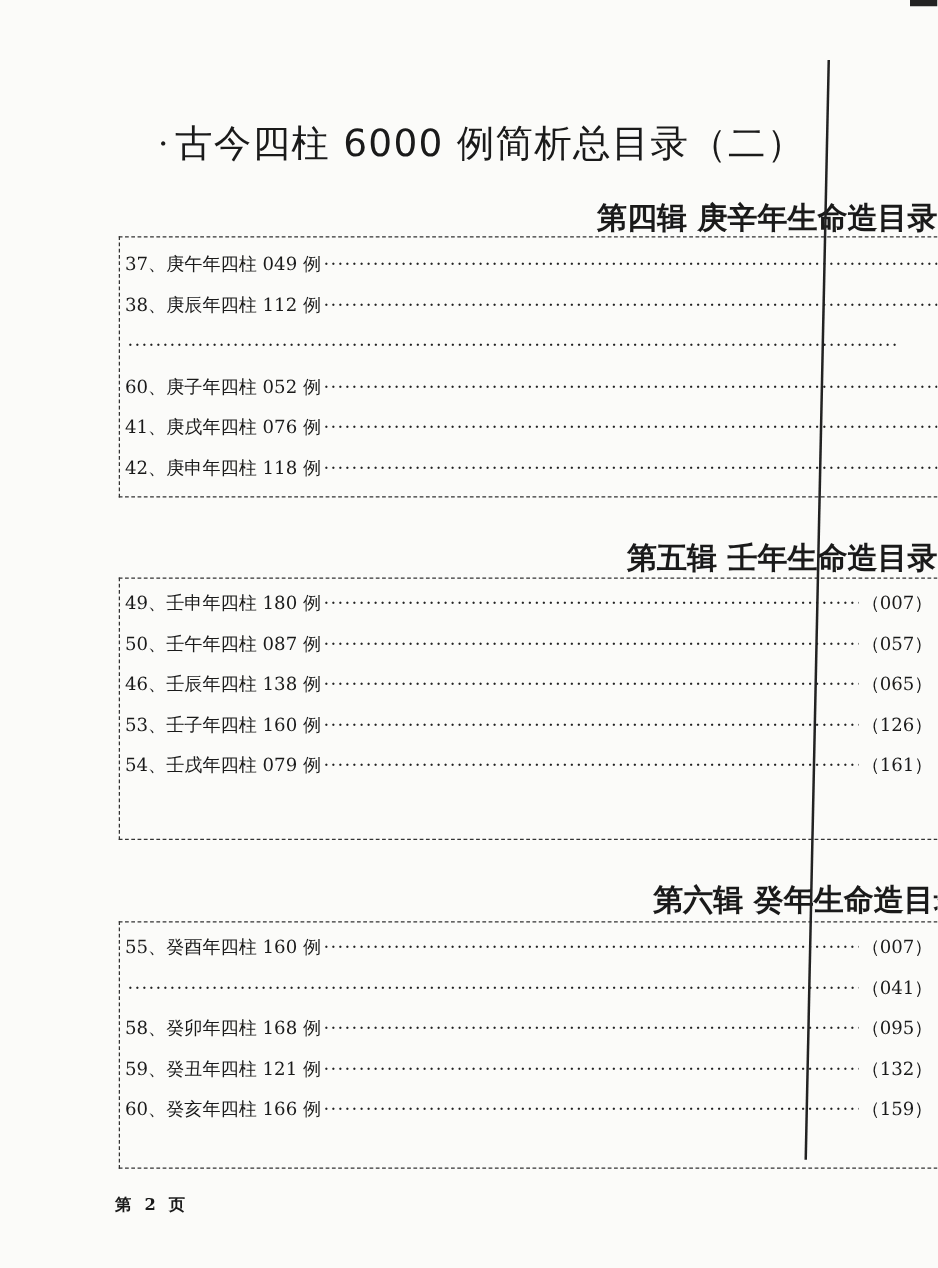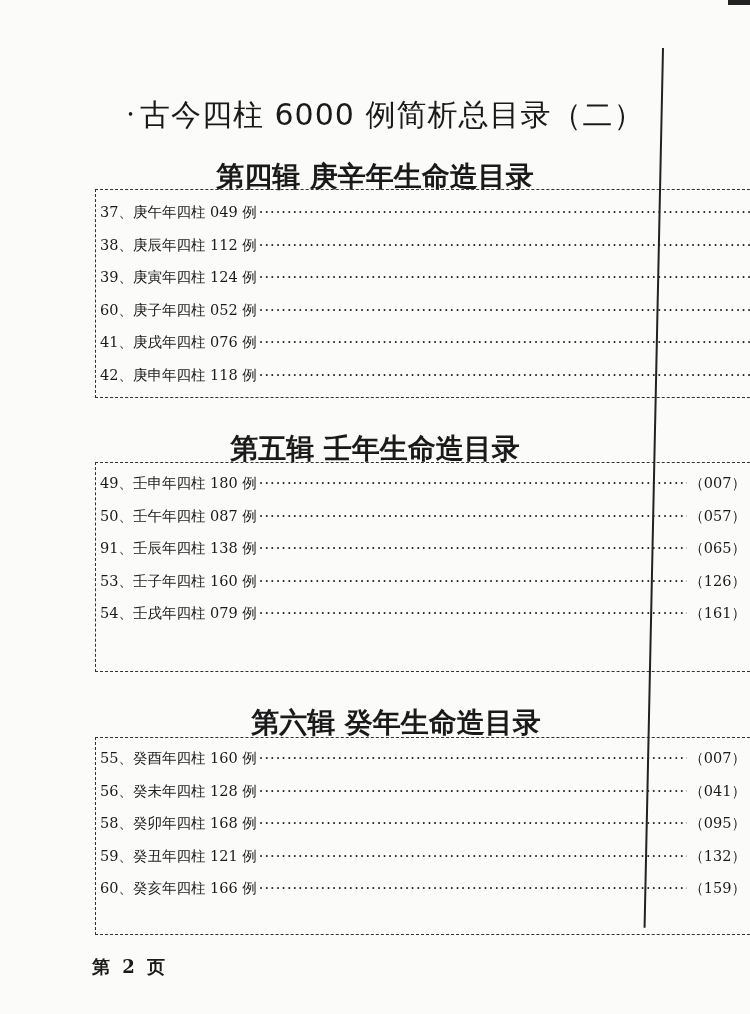--- a/index.html
+++ b/index.html
@@ -9,22 +9,22 @@
     font-family: "DejaVu Serif", "Liberation Serif", serif;
     color: #1a1a1a;
   }
   .main-title {
     position: absolute; left: 140px; top: 95px; width: 460px;
     font-family: "DejaVu Sans", "Liberation Sans", sans-serif;
     font-size: 30px; letter-spacing: 1px; white-space: nowrap;
   }
   .dot-mark { position: absolute; left: 127px; top: 108px; font-size: 12px; }
   .section-title {
-    position: absolute; left: 0; width: 750px; text-align: center;
-    font-size: 28px; font-weight: bold; white-space: nowrap;
+    position: absolute; left: 0; width: 750px; text-align: right;
+    font-size: 24px; font-weight: bold; white-space: nowrap;
   }
   .box {
     position: absolute; left: 95px; width: 660px;
     border: 1.5px dashed #333; box-sizing: border-box;
   }
   .box.two-col { display: flex; }
   .col { flex: 1; padding: 6px 0 0 4px; }
   .row {
     display: flex; align-items: baseline; height: 32.5px; line-height: 32.5px;
     font-size: 14.5px; white-space: nowrap; padding-right: 4px;
@@ -33,21 +33,21 @@
   .row .leader {
     flex: 1 1 auto; overflow: hidden; margin: 0 2px; letter-spacing: 1px;
     color: #222;
   }
   .row .leader::before {
     content: "··············································································································";
   }
   .row .page { flex: 0 0 auto; }
   .single .col { padding: 4px 4px 0 4px; }
   .page-footer {
-    position: absolute; left: 92px; top: 955px; font-size: 18px;
+    position: absolute; left: 92px; top: 955px; font-size: 13px;
     font-weight: bold; letter-spacing: 3px; text-align: center;
   }
   .binding-line {
     position: absolute; left: 662px; top: 48px; width: 2px; height: 880px;
     background: #222; transform: rotate(1.2deg); transform-origin: top left;
   }
   .corner-block {
     position: absolute; right: 0; top: 0; width: 22px; height: 5px; background: #222;
   }
 </style>
@@ -63,21 +63,20 @@
   <div class="col">
     <div class="row">
         <span class="title">37、庚午年四柱 049 例</span>
         <span class="leader"></span>
       </div>
     <div class="row">
         <span class="title">38、庚辰年四柱 112 例</span>
         <span class="leader"></span>
       </div>
     <div class="row">
-        <span class="title">39、庚寅年四柱 124 例</span>
         <span class="leader"></span>
       </div>
     <div class="row">
         <span class="title">60、庚子年四柱 052 例</span>
         <span class="leader"></span>
       </div>
     <div class="row">
         <span class="title">41、庚戌年四柱 076 例</span>
         <span class="leader"></span>
       </div>
@@ -96,21 +95,21 @@
         <span class="title">49、壬申年四柱 180 例</span>
         <span class="leader"></span>
         <span class="page">（007）</span>
       </div>
     <div class="row">
         <span class="title">50、壬午年四柱 087 例</span>
         <span class="leader"></span>
         <span class="page">（057）</span>
       </div>
     <div class="row">
-        <span class="title">91、壬辰年四柱 138 例</span>
+        <span class="title">46、壬辰年四柱 138 例</span>
         <span class="leader"></span>
         <span class="page">（065）</span>
       </div>
     <div class="row">
         <span class="title">53、壬子年四柱 160 例</span>
         <span class="leader"></span>
         <span class="page">（126）</span>
       </div>
     <div class="row">
         <span class="title">54、壬戌年四柱 079 例</span>
@@ -122,21 +121,20 @@
 
 <div class="section-title" style="top:704px;padding-left:21px;">第六辑  癸年生命造目录</div>
 <div class="box single" style="top:737px; height:198px;">
   <div class="col">
     <div class="row">
         <span class="title">55、癸酉年四柱 160 例</span>
         <span class="leader"></span>
         <span class="page">（007）</span>
       </div>
     <div class="row">
-        <span class="title">56、癸未年四柱 128 例</span>
         <span class="leader"></span>
         <span class="page">（041）</span>
       </div>
     <div class="row">
         <span class="title">58、癸卯年四柱 168 例</span>
         <span class="leader"></span>
         <span class="page">（095）</span>
       </div>
     <div class="row">
         <span class="title">59、癸丑年四柱 121 例</span>

